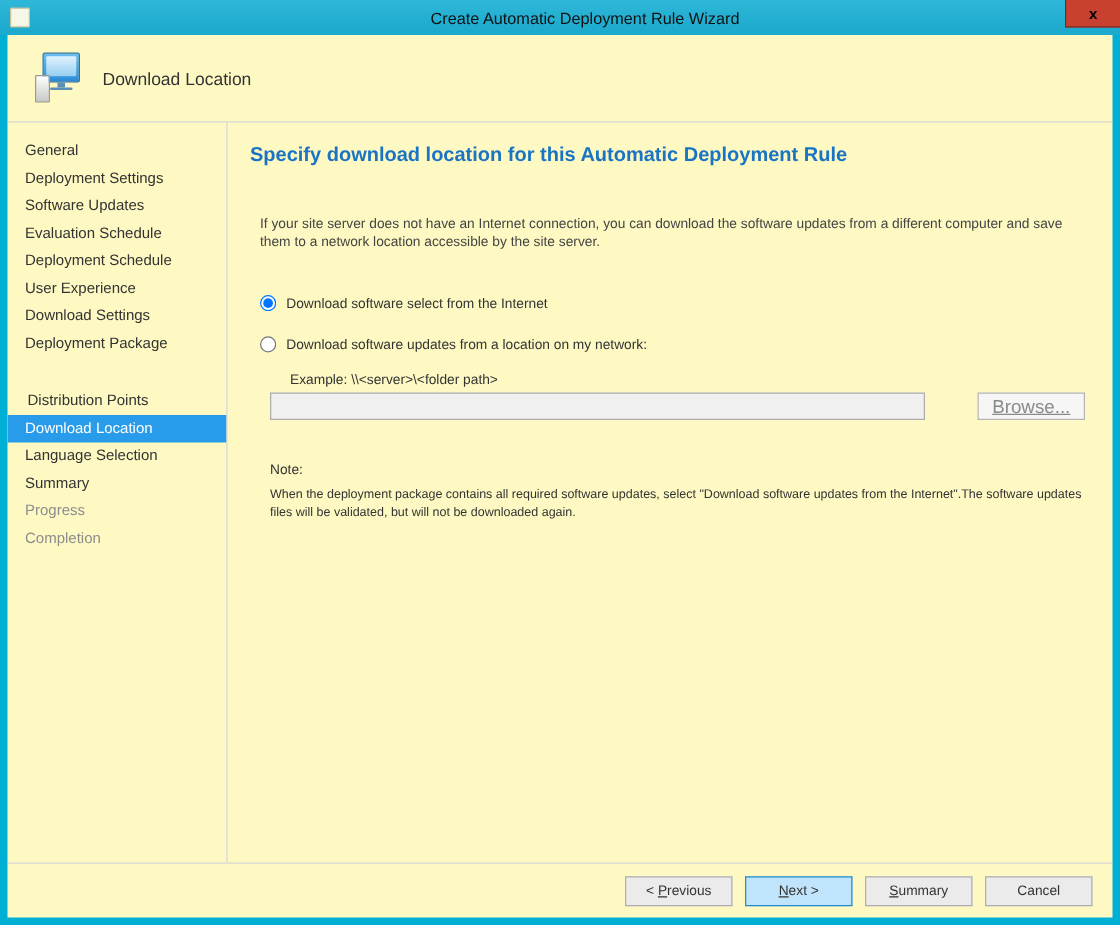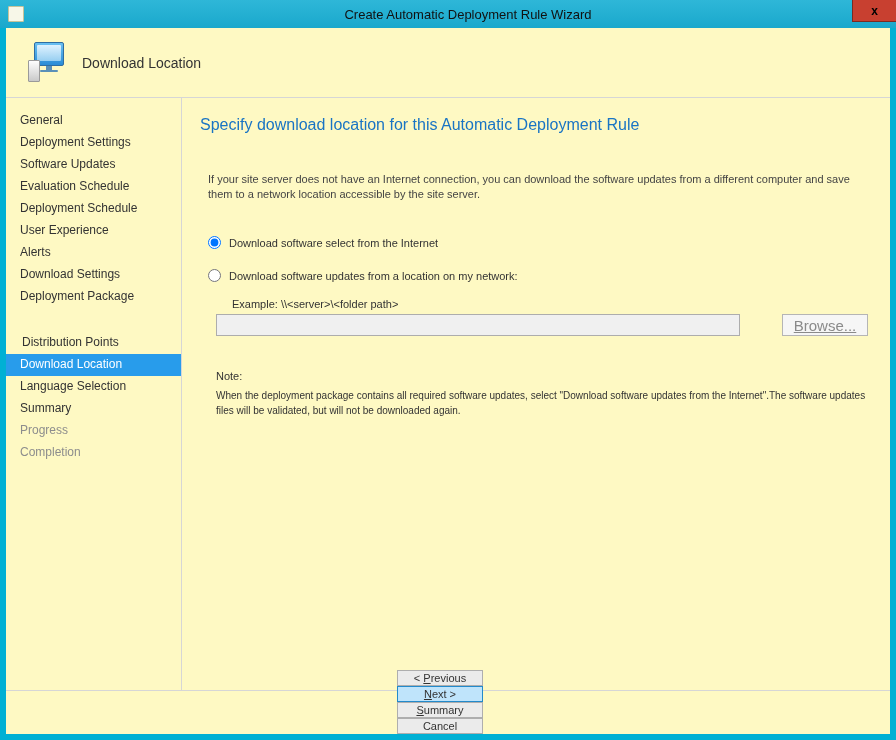--- a/index.html
+++ b/index.html
@@ -80,21 +80,21 @@
   .nav-item.selected { background:#289ceb; color:#fff; }
   .nav-item.disabled { color:#8d8d8d; cursor:default; }
 
   .content {
     flex:1;
     padding:18px 18px 0 18px;
     position:relative;
   }
   .content h2 {
     margin:0 0 38px 0;
-    font-weight:normal;
+    font-weight:bold;
     color:#1974c4;
     font-size:16px;
   }
   .intro {
     font-size:11px; color:#444;
     margin:0 2px 34px 8px;
     line-height:15px;
   }
   .radio-row {
     display:flex; align-items:center;
@@ -136,21 +136,21 @@
     margin:0 6px 0 16px;
     line-height:15px;
   }
 
   .footer {
     position:absolute; bottom:0; left:0; right:0;
     height:44px;
     border-top:1px solid #d6d6d6;
     display:flex; align-items:center; justify-content:flex-end;
     padding-right:16px;
-    flex-direction:column;
+    gap:10px;
   }
   .wiz-btn {
     width:86px; height:24px;
     font-size:11px; color:#333;
     background:#ebebeb;
     border:1px solid #aeaeae;
     cursor:pointer;
   }
   .wiz-btn span.u { text-decoration:underline; }
   .wiz-btn.primary {
@@ -217,21 +217,20 @@
   </div>
 
   <div class="body">
     <div class="sidebar" id="sidebar">
         <div class="nav-item">General</div>
         <div class="nav-item">Deployment Settings</div>
         <div class="nav-item">Software Updates</div>
         <div class="nav-item">Evaluation Schedule</div>
         <div class="nav-item">Deployment Schedule</div>
         <div class="nav-item">User Experience</div>
-        <div class="nav-item">Alerts</div>
         <div class="nav-item">Download Settings</div>
         <div class="nav-item">Deployment Package</div>
         <div class="nav-item child">Distribution Points</div>
         <div class="nav-item selected">Download Location</div>
         <div class="nav-item">Language Selection</div>
         <div class="nav-item">Summary</div>
         <div class="nav-item disabled">Progress</div>
         <div class="nav-item disabled">Completion</div>
       </div>
 

